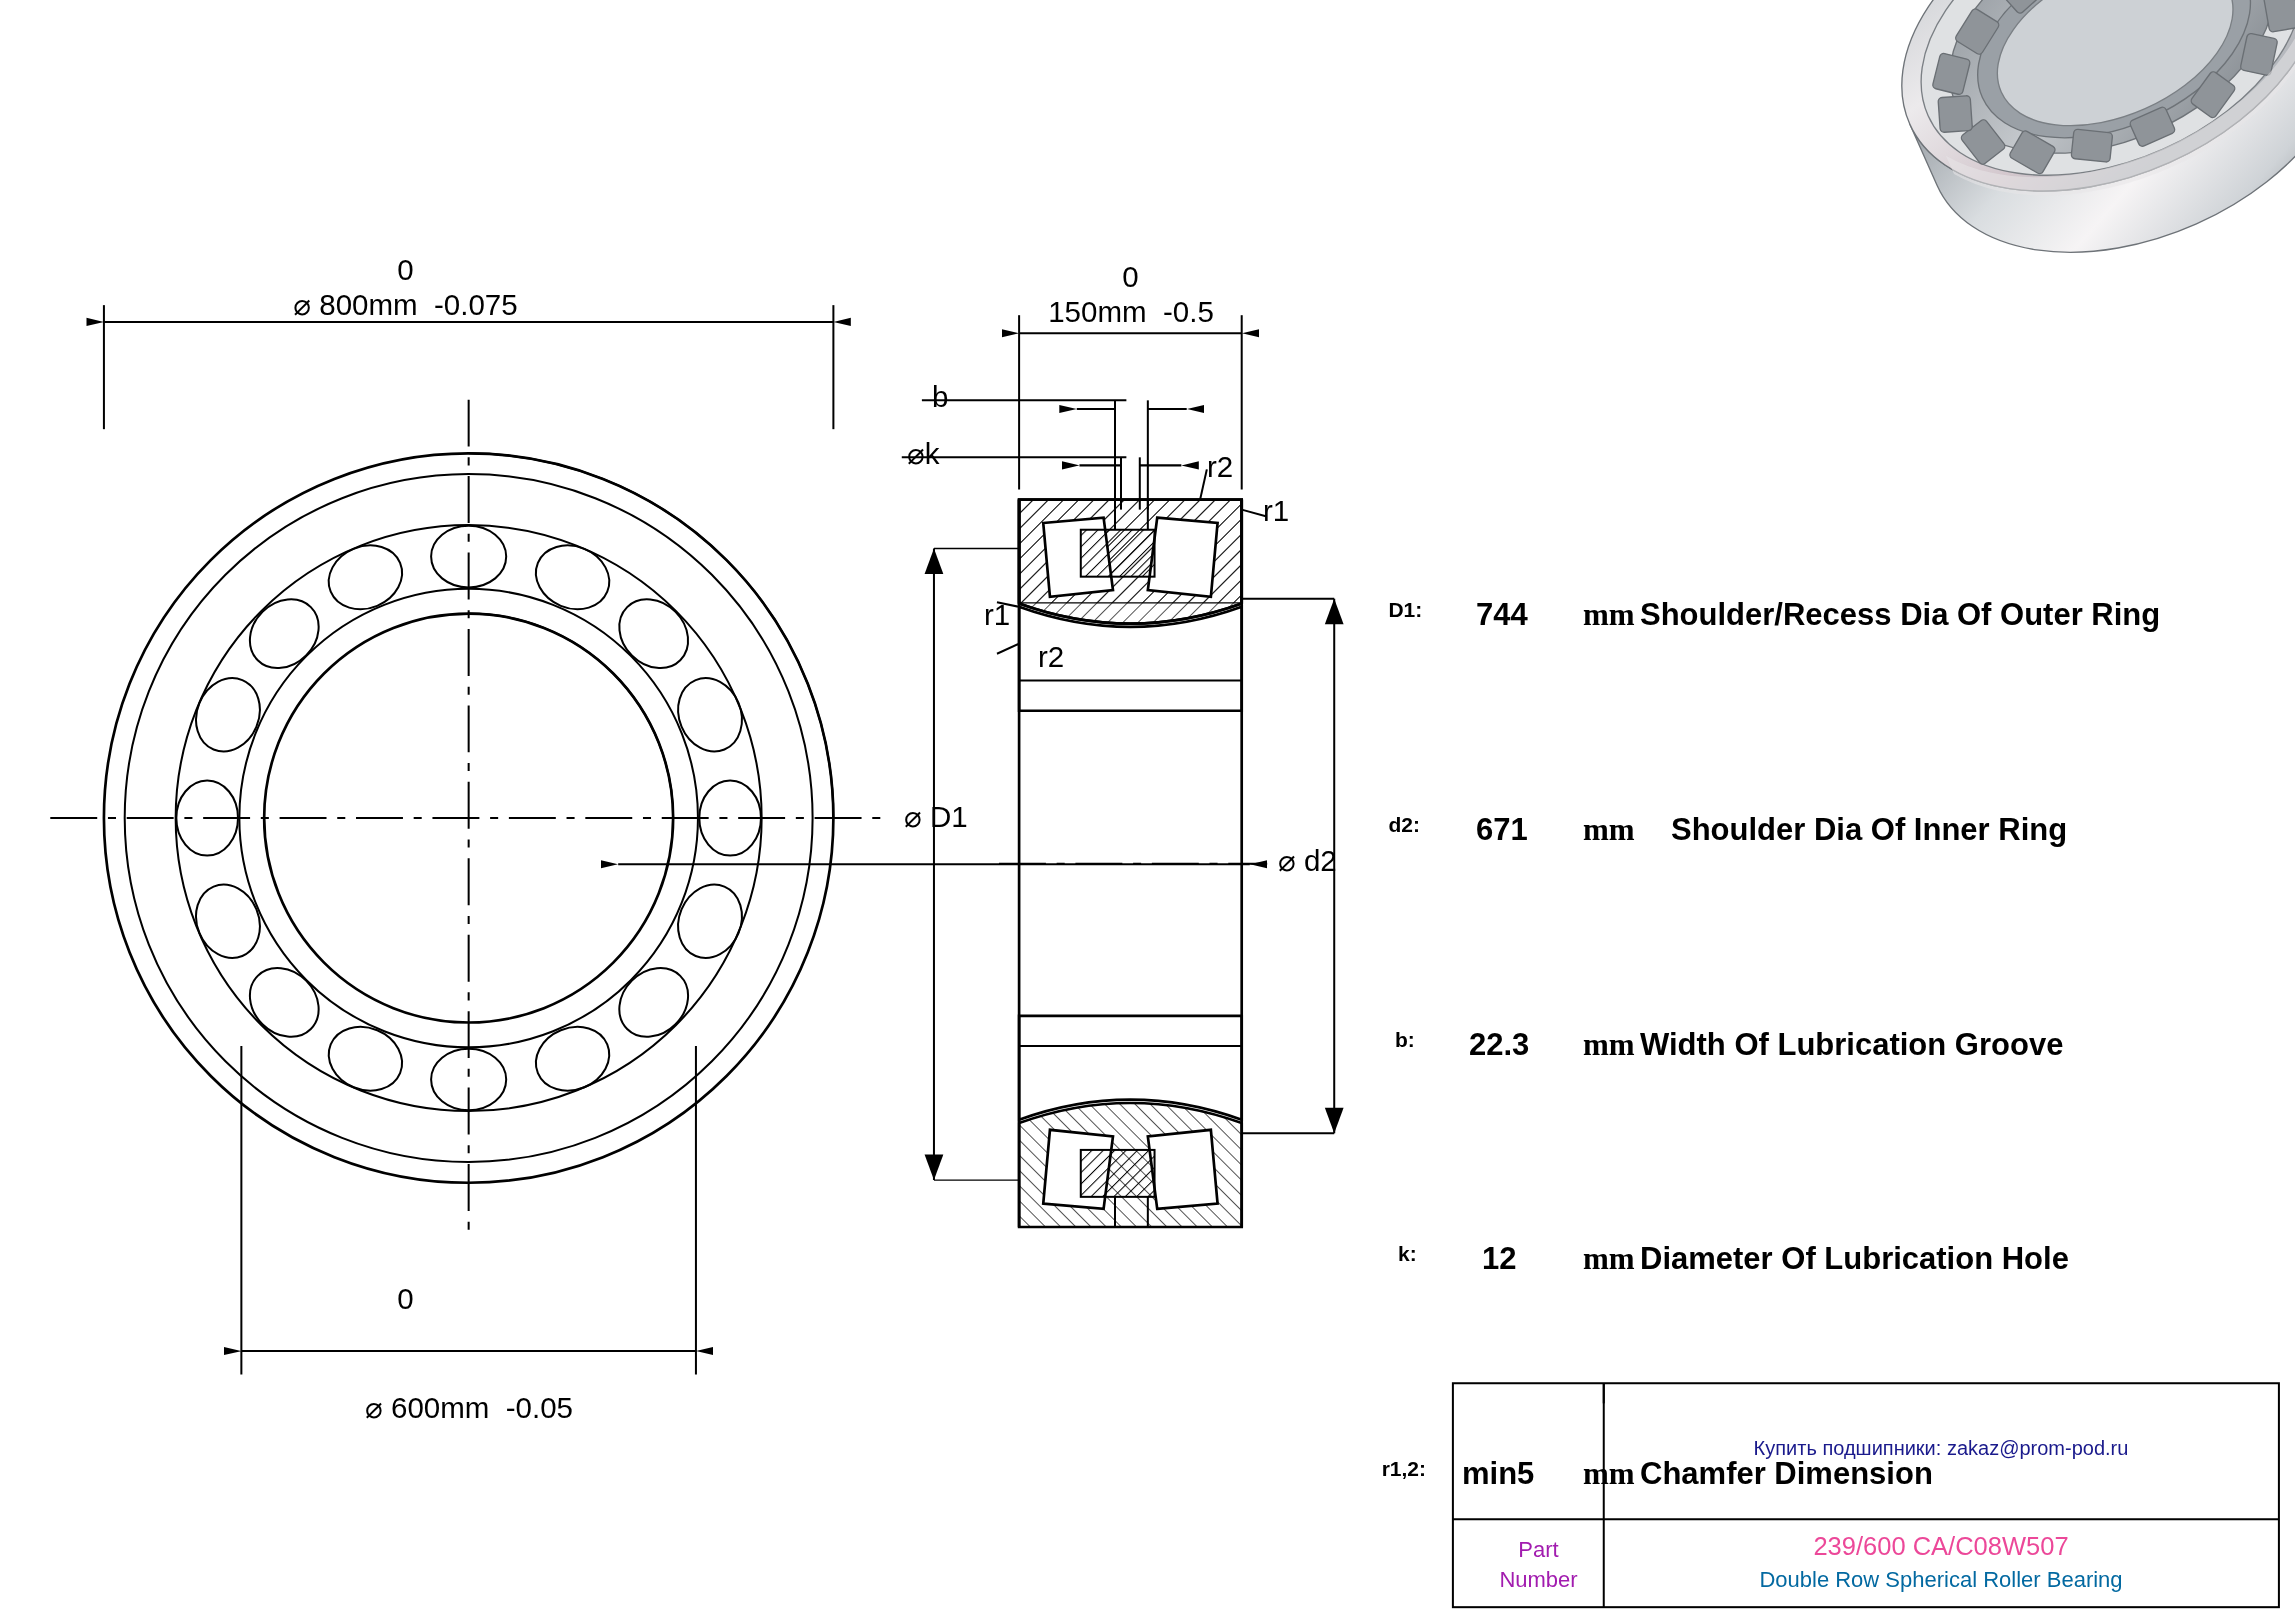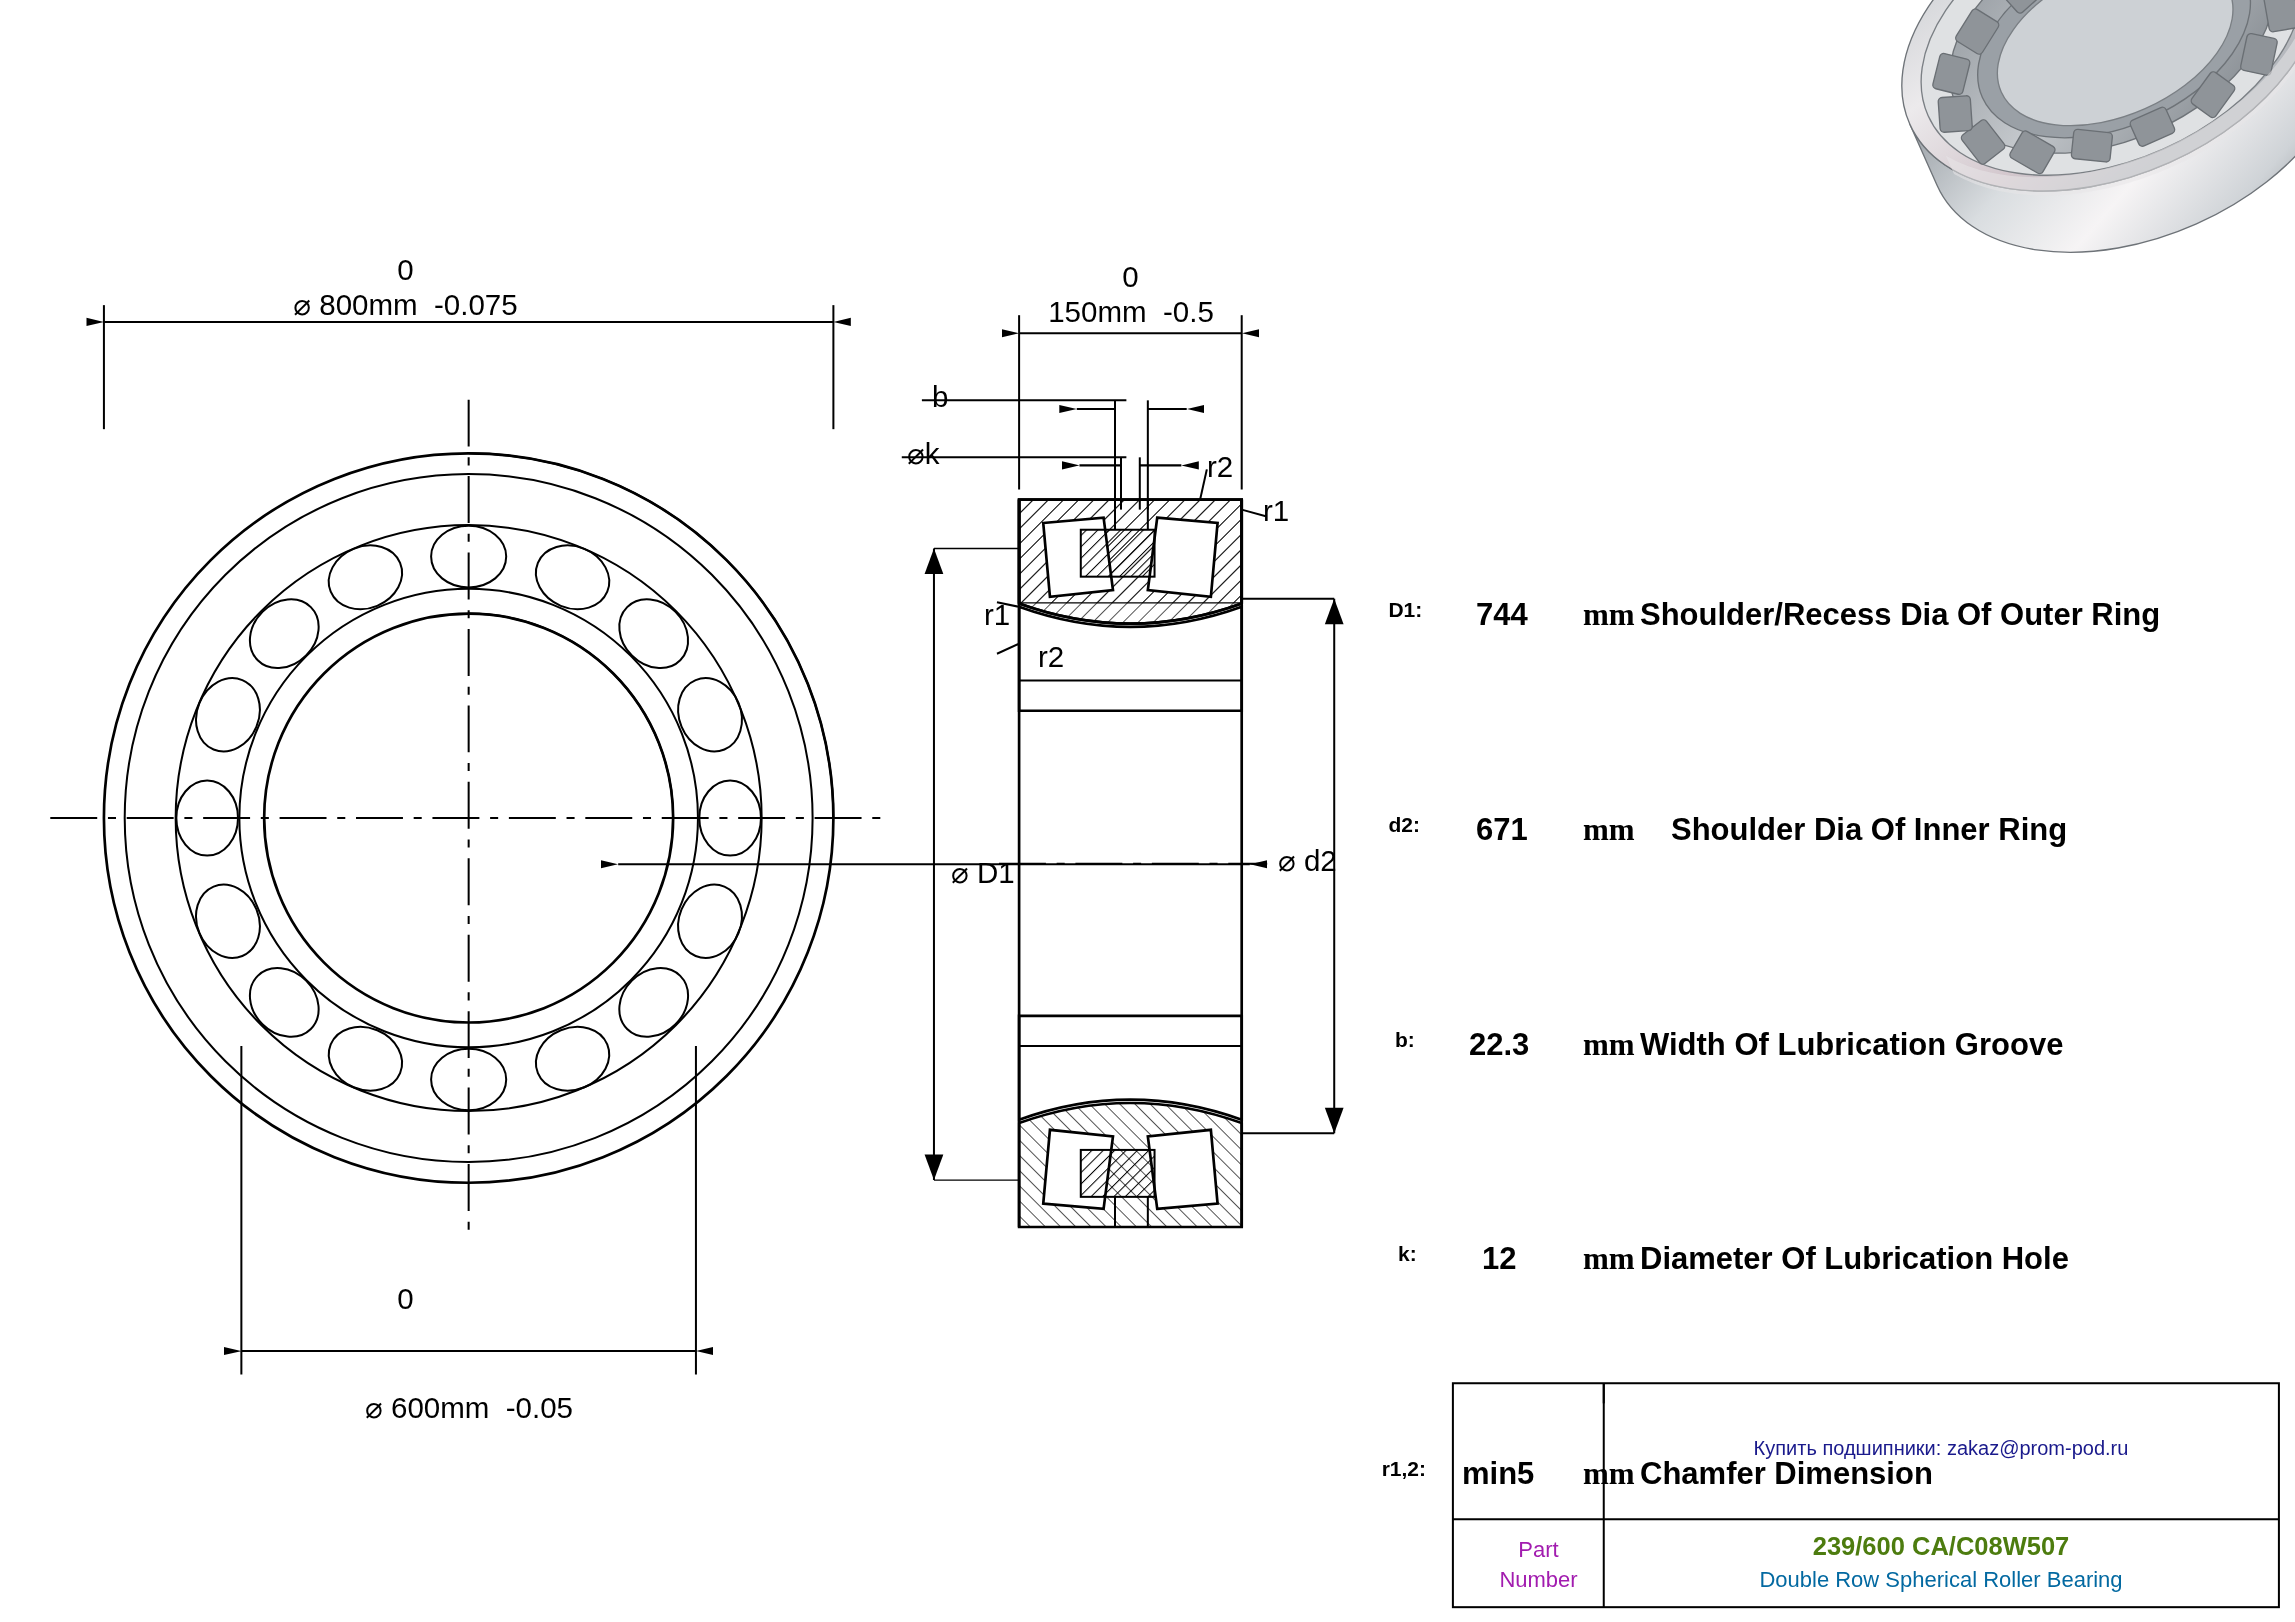--- a/index.html
+++ b/index.html
@@ -25,21 +25,21 @@
     white-space: pre;
     line-height: 1;
   }
   .dim-label { font-size: 29.5px; }
   .spec-label { font-size: 21px; font-weight: bold; }
   .spec-val { font-size: 31px; font-weight: bold; }
   .spec-unit { font-size: 31px; font-weight: bold; font-family: Liberation Serif, serif; }
   .spec-desc { font-size: 31px; font-weight: bold; }
   .tb-txt { font-size: 20px; color: #1a1a8c; }
   .tb-part { font-size: 22px; color: #a21caf; }
-  .tb-title { font-size: 25.5px; font-weight: bold; color: #4d7c0f; }
+  .tb-title { font-size: 25.5px; font-weight: normal; color: #ec4899; }
   .tb-sub { font-size: 22px; color: #0369a1; }
   .ctr { text-align: center; }
 </style>
 </head>
 <body>
 
 <div id="sheet">
 
   <svg class="draw" viewBox="0 0 3423 2419">
     <defs>
@@ -247,21 +247,21 @@
 
   <div class="txt dim-label ctr" style="left:1097px; top:262px; width:67px;">0</div>
   <div class="txt dim-label ctr" style="left:997px; top:297px; width:268px;">150mm  -0.5</div>
 
   <div class="txt dim-label" style="left:932px; top:382px;">b</div>
   <div class="txt dim-label" style="left:907px; top:439px;">⌀k</div>
   <div class="txt dim-label" style="left:1207px; top:452px;">r2</div>
   <div class="txt dim-label" style="left:1263px; top:496px;">r1</div>
   <div class="txt dim-label" style="left:984px; top:600px;">r1</div>
   <div class="txt dim-label" style="left:1038px; top:642px;">r2</div>
-  <div class="txt dim-label" style="left:904px; top:858px;margin-left:47px;">⌀ D1</div>
+  <div class="txt dim-label" style="left:904px; top:802px;">⌀ D1</div>
   <div class="txt dim-label" style="left:1278px; top:846px;">⌀ d2</div>
 
   <div class="abs" style="left:1375px; top:590px; width:905px;">
     <div class="abs" style="left:0px; top:0px; width:905px; height:54px;">
       <span class="txt spec-label" style="left:13.4px; top:9.4px;">D1:</span>
       <span class="txt spec-val" style="left:101px; top:9.4px;">744</span>
       <span class="txt spec-unit" style="left:208px; top:9.4px;">mm</span>
       <span class="txt spec-desc" style="left:265px; top:9.4px;">Shoulder/Recess Dia Of Outer Ring</span>
     </div>
     <div class="abs" style="left:0px; top:107px; width:905px; height:54px;">

